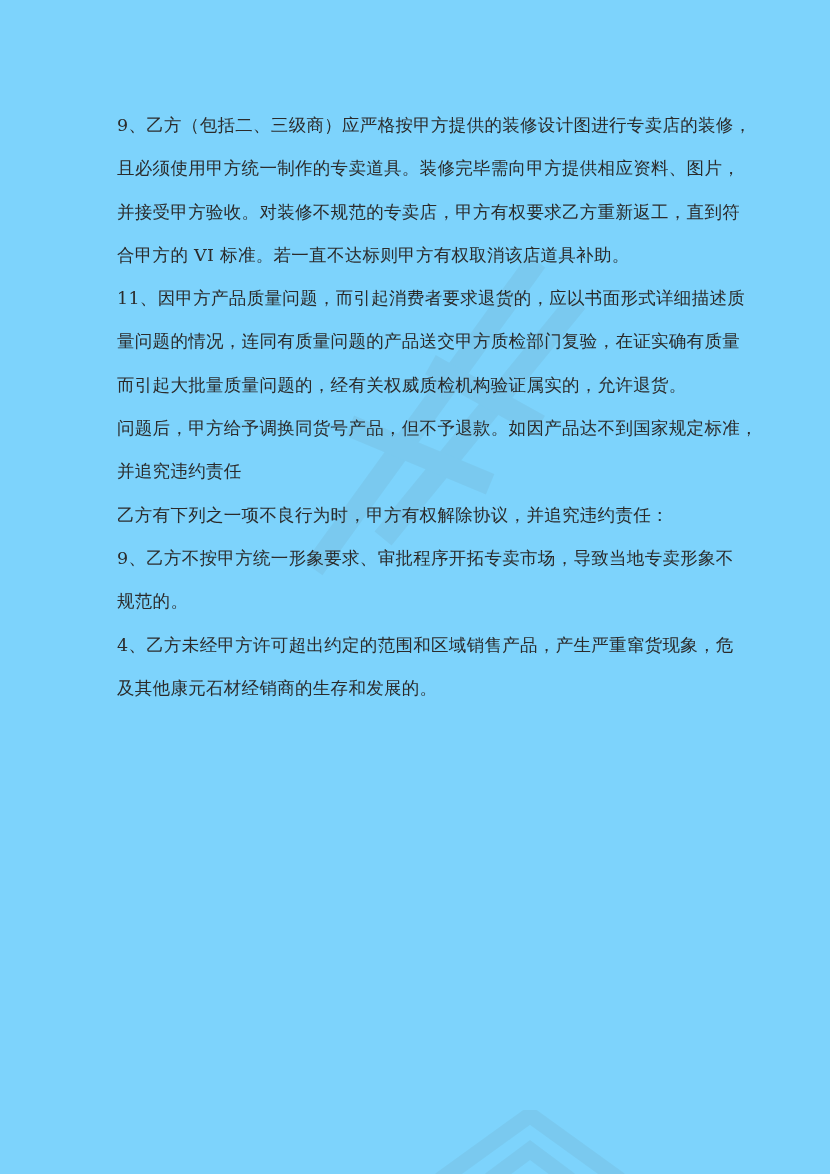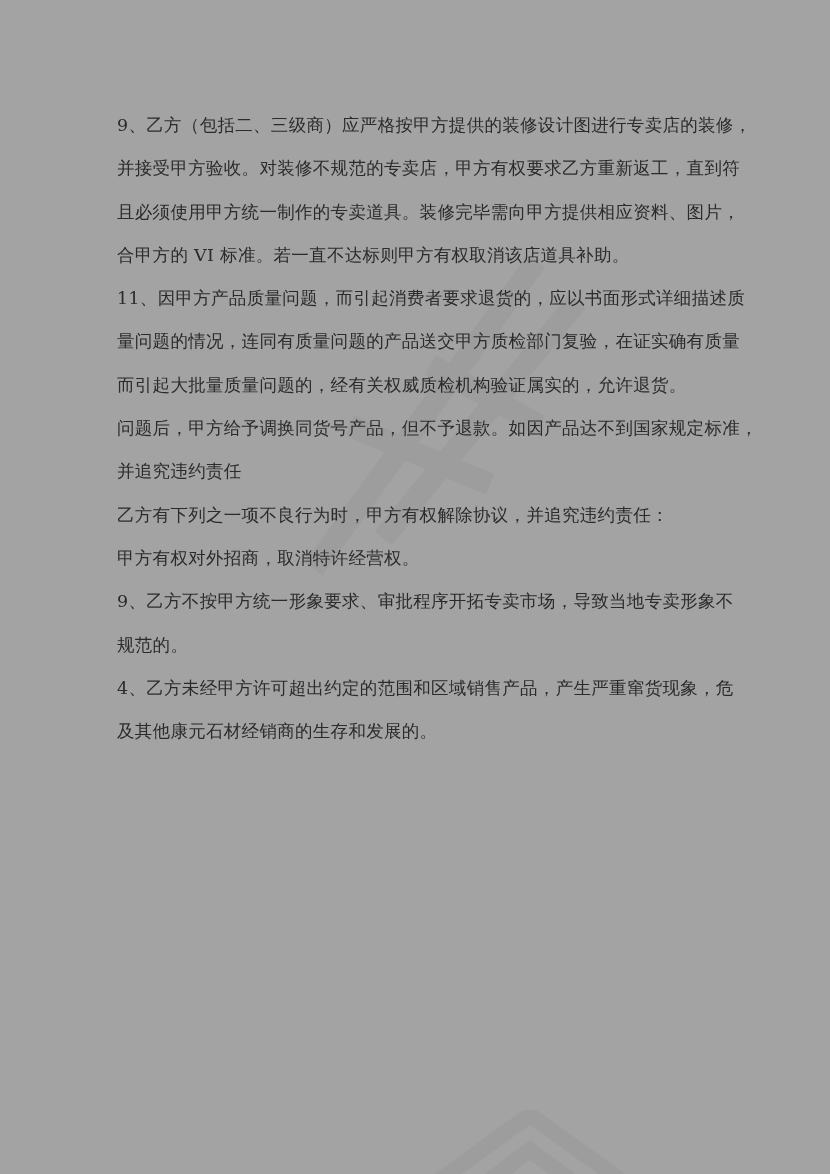--- a/index.html
+++ b/index.html
@@ -12,21 +12,21 @@
       height: 1174px;
       position: relative;
       overflow: hidden;
       font-family: "DejaVu Serif", "Liberation Serif", serif;
       color: #2b2b2b;
     }
     .page {
       position: absolute;
       left: 0; top: 0;
       width: 830px; height: 1174px;
-      background: #a3a3a3;
+      background: #7dd3fc;
     }
     .watermark {
       position: absolute;
       pointer-events: none;
       opacity: 0.07;
     }
     .content {
       position: absolute;
       left: 117px;
       top: 104px;
@@ -62,22 +62,22 @@
     <g fill="none" stroke="#555" stroke-width="16">
       <path d="M10 70 L100 5 L190 70"></path>
       <path d="M60 70 L100 40 L140 70"></path>
     </g>
   </svg>
 
   <div class="content">
 
     <div>
       <div class="line justify">9、乙方（包括二、三级商）应严格按甲方提供的装修设计图进行专卖店的装修，</div>
+      <div class="line justify">且必须使用甲方统一制作的专卖道具。装修完毕需向甲方提供相应资料、图片，</div>
       <div class="line justify">并接受甲方验收。对装修不规范的专卖店，甲方有权要求乙方重新返工，直到符</div>
-      <div class="line justify">且必须使用甲方统一制作的专卖道具。装修完毕需向甲方提供相应资料、图片，</div>
       <div class="line">合甲方的 VI 标准。若一直不达标则甲方有权取消该店道具补助。</div>
     </div>
 
     <div>
     </div>
 
     <div>
       <div class="line justify">11、因甲方产品质量问题，而引起消费者要求退货的，应以书面形式详细描述质</div>
       <div class="line justify">量问题的情况，连同有质量问题的产品送交甲方质检部门复验，在证实确有质量</div>
       <div class="line">而引起大批量质量问题的，经有关权威质检机构验证属实的，允许退货。</div>
@@ -87,21 +87,20 @@
     <div>
       <div class="line">并追究违约责任</div>
     </div>
 
     <div>
       <div class="line">乙方有下列之一项不良行为时，甲方有权解除协议，并追究违约责任：</div>
     </div>
 
 
     <div>
-      <div class="line">甲方有权对外招商，取消特许经营权。</div>
     </div>
 
     <div>
       <div class="line justify">9、乙方不按甲方统一形象要求、审批程序开拓专卖市场，导致当地专卖形象不</div>
       <div class="line">规范的。</div>
     </div>
 
     <div>
       <div class="line justify">4、乙方未经甲方许可超出约定的范围和区域销售产品，产生严重窜货现象，危</div>
       <div class="line">及其他康元石材经销商的生存和发展的。</div>

